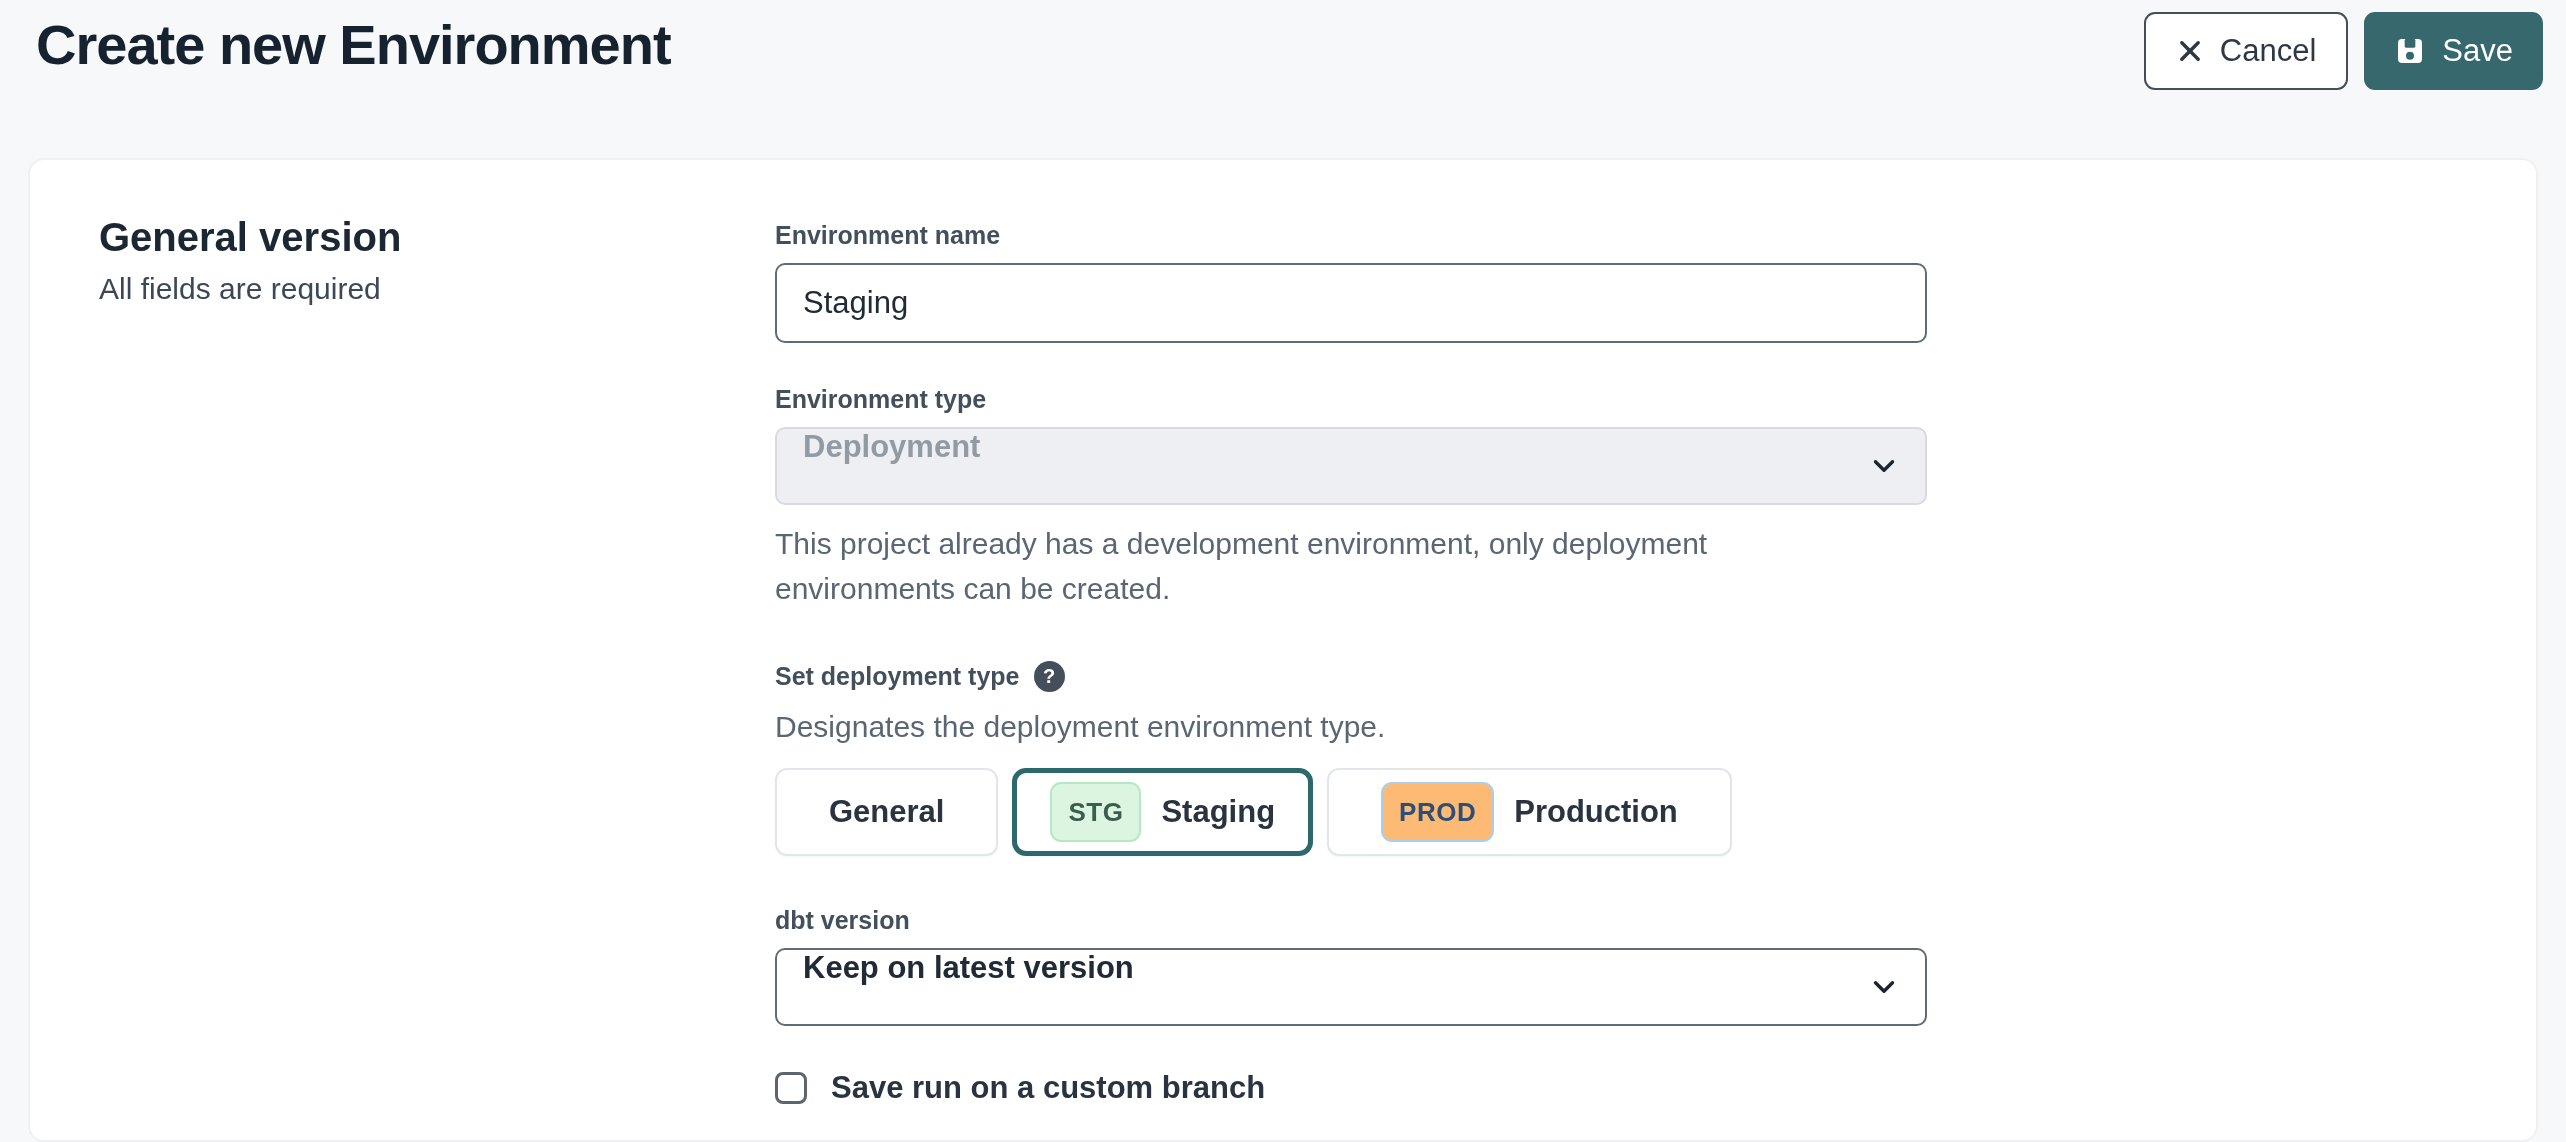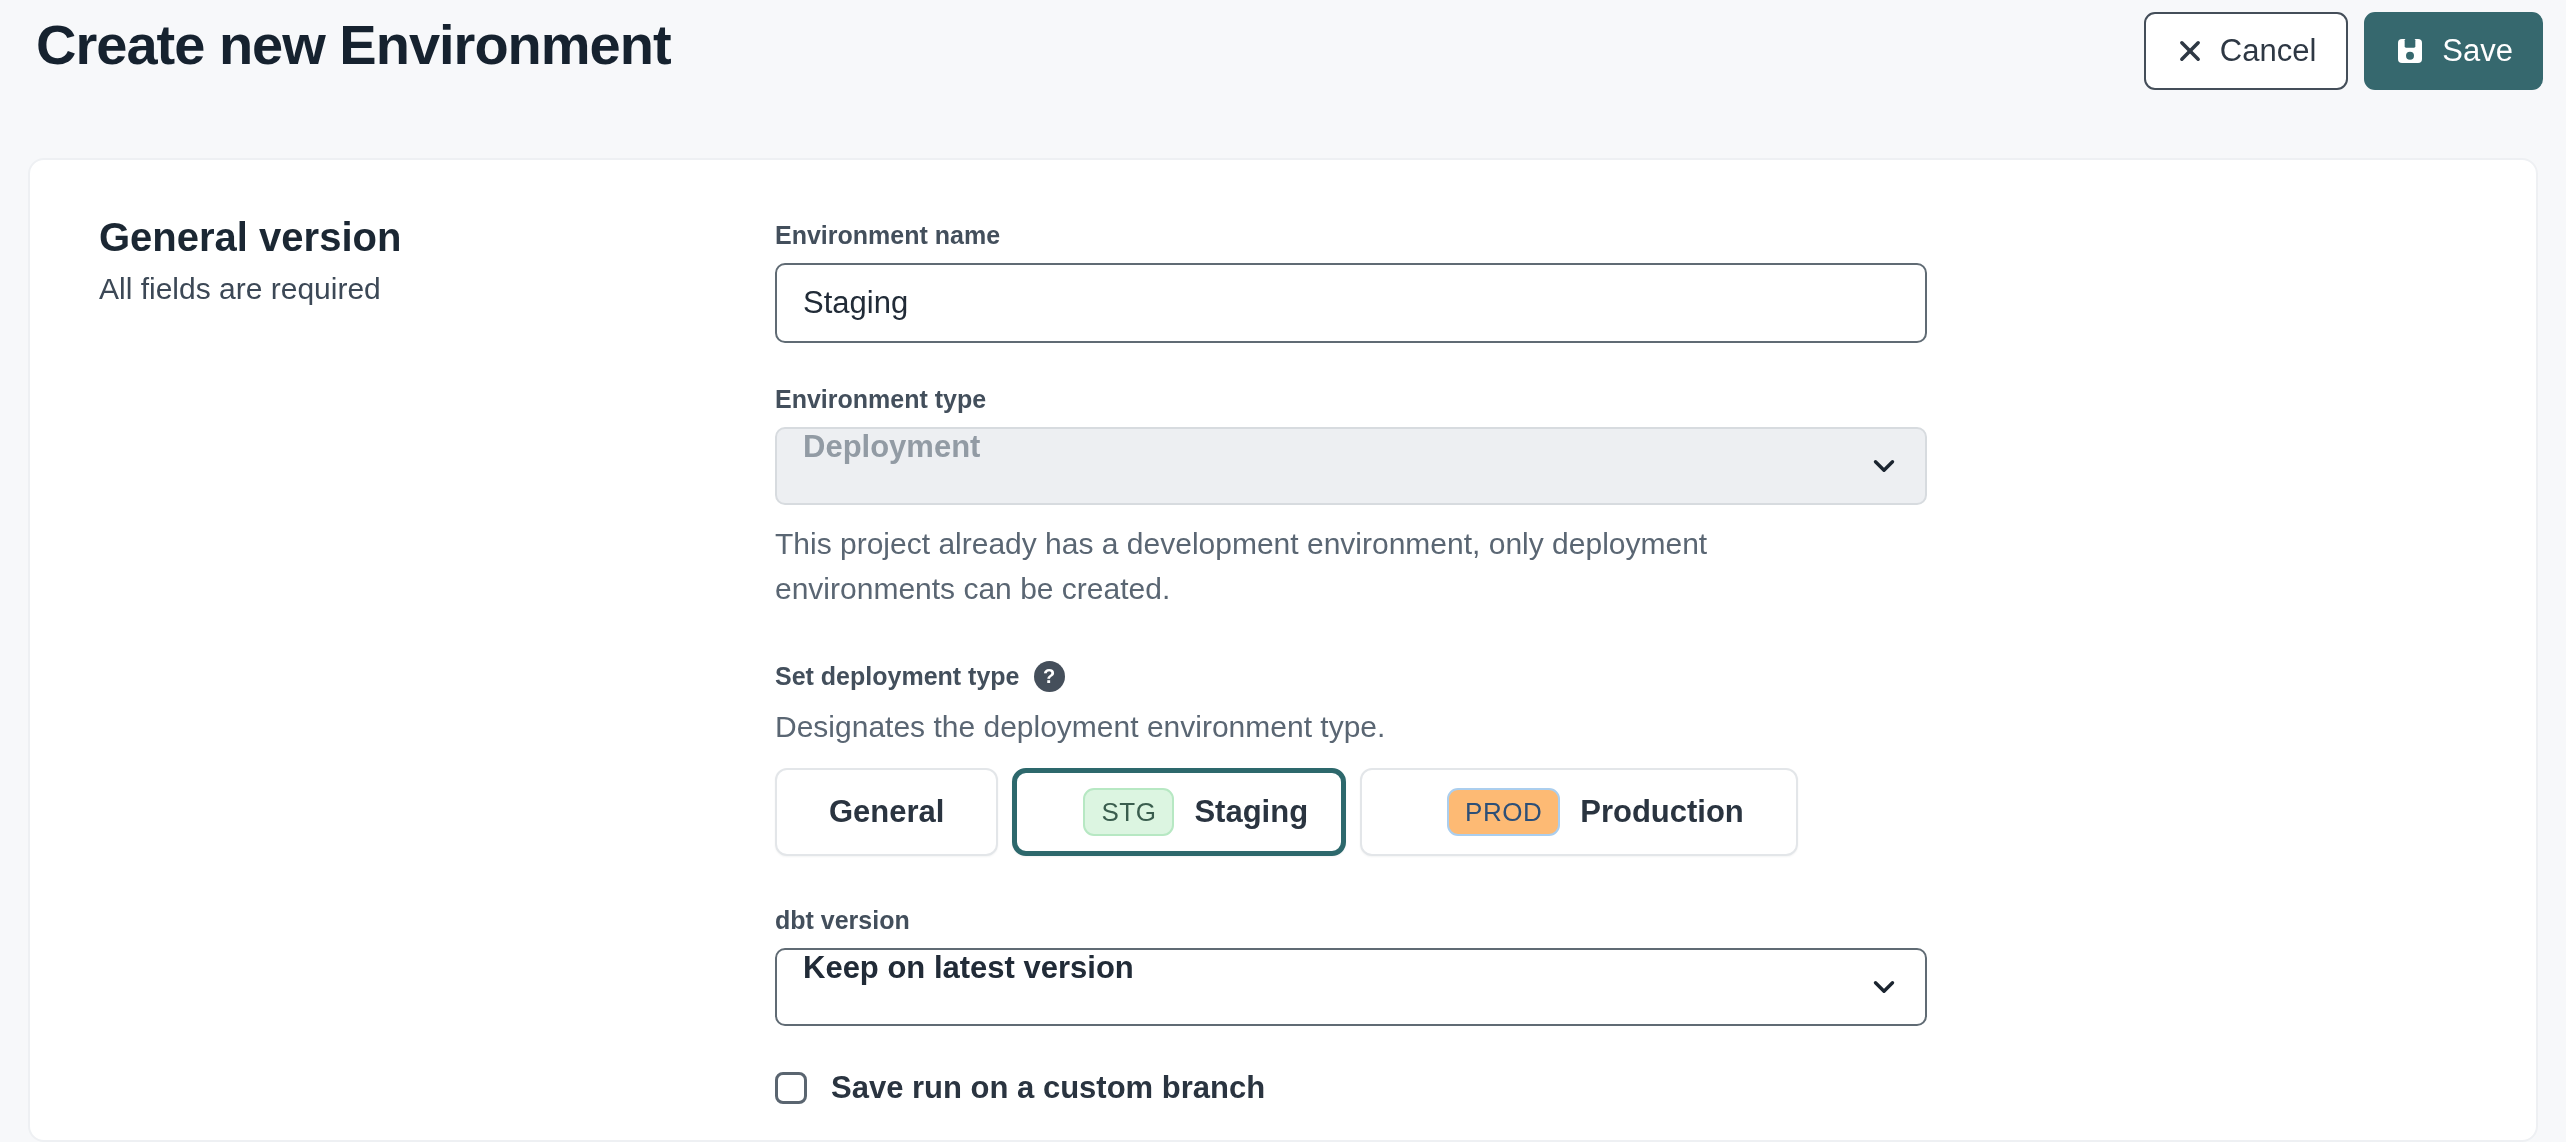--- a/index.html
+++ b/index.html
@@ -182,27 +182,26 @@
   }
   .opt-btn.selected {
     border: 5px solid #2d686c;
     border-radius: 14px;
     padding: 0 33px;
   }
   .env-badge {
     display: inline-flex;
     align-items: center;
     justify-content: center;
-    height: 48px;
+    height: 60px;
     padding: 0 16px;
     border-radius: 11px;
     font-size: 26px;
-    font-weight: 400;
+    font-weight: 700;
     letter-spacing: 0.5px;
-    margin-left: 33px;
   }
   .badge-stg {
     background: #dcf5e1;
     border: 2px solid #b7e8c3;
     color: #3a5d4e;
   }
   .badge-prod {
     background: #fdba74;
     border: 2px solid #abceee;
     color: #2d4f77;

